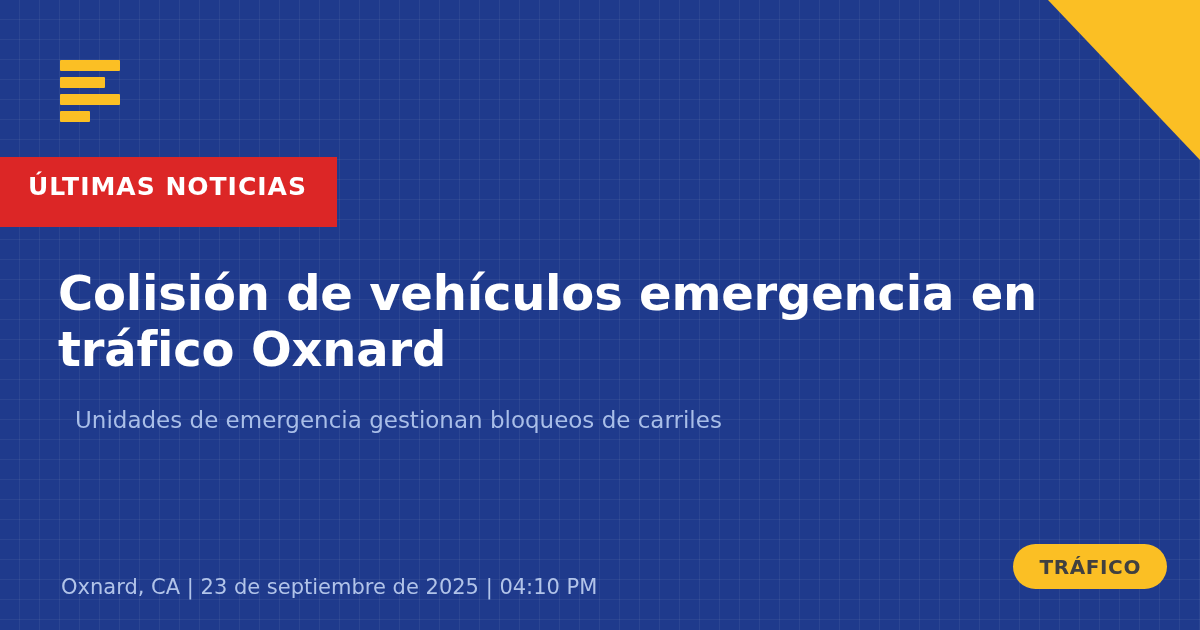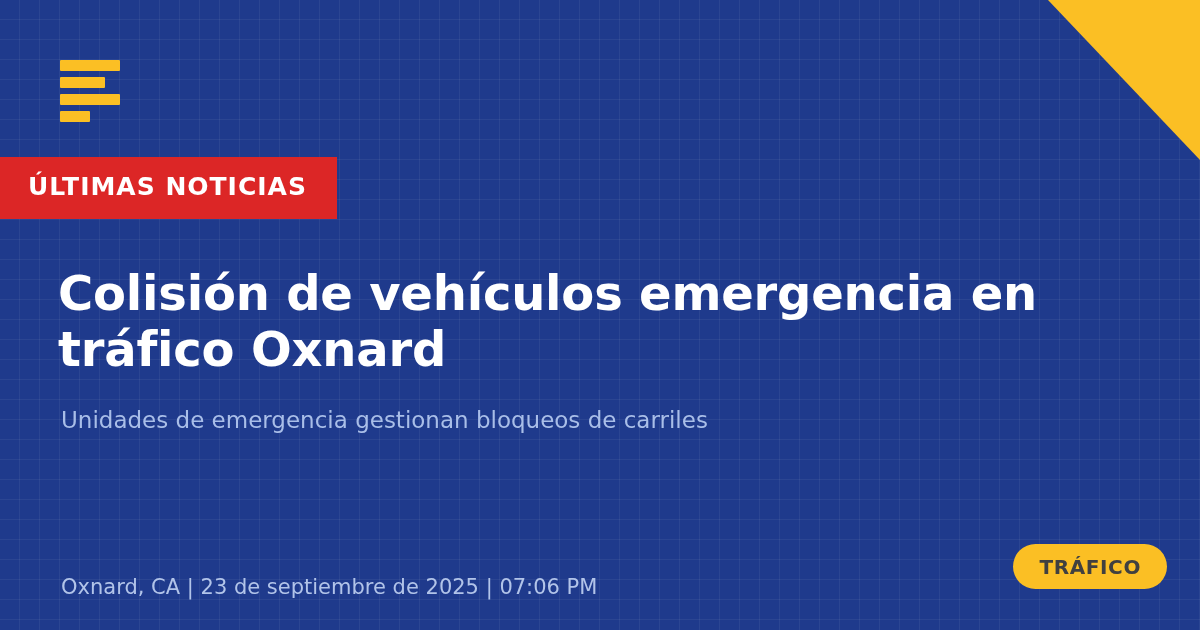--- a/index.html
+++ b/index.html
@@ -53,21 +53,21 @@
 
   
   #breaking-badge {
     position: absolute;
     left: 0;
     top: 157px;
     height: 58px;
     display: flex;
     align-items: center;
     background: #dc2626;
-    padding: 0 30px 4px 28px;
+    padding: 0 30px 12px 28px;
   }
   #breaking-badge .label {
     color: #ffffff;
     font-size: 25px;
     font-weight: bold;
     letter-spacing: 1.0px;
     line-height: 1;
     white-space: nowrap;
   }
 
@@ -80,21 +80,21 @@
     color: #ffffff;
     font-size: 48px;
     font-weight: bold;
     line-height: 1.17;
     letter-spacing: -0.2px;
   }
 
   
   #subtitle {
     position: absolute;
-    left: 61px;
+    left: 75px;
     top: 383px;
     width: 1000px;
     color: #a9bee8;
     font-size: 23px;
     font-weight: normal;
     line-height: 1.3;
   }
 
   
   #footer-meta {
@@ -144,19 +144,19 @@
   </div>
 
   <div id="breaking-badge">
     <span class="label">ÚLTIMAS NOTICIAS</span>
   </div>
 
   <h1 id="headline">Colisión de vehículos emergencia en tráfico Oxnard</h1>
 
   <p id="subtitle">Unidades de emergencia gestionan bloqueos de carriles</p>
 
-  <div id="footer-meta">Oxnard, CA | 23 de septiembre de 2025 | 07:06 PM</div>
+  <div id="footer-meta">Oxnard, CA | 23 de septiembre de 2025 | 04:10 PM</div>
 
   <div id="category-pill">
     <span class="label">TRÁFICO</span>
   </div>
 
 </div>
 
 </body></html>

